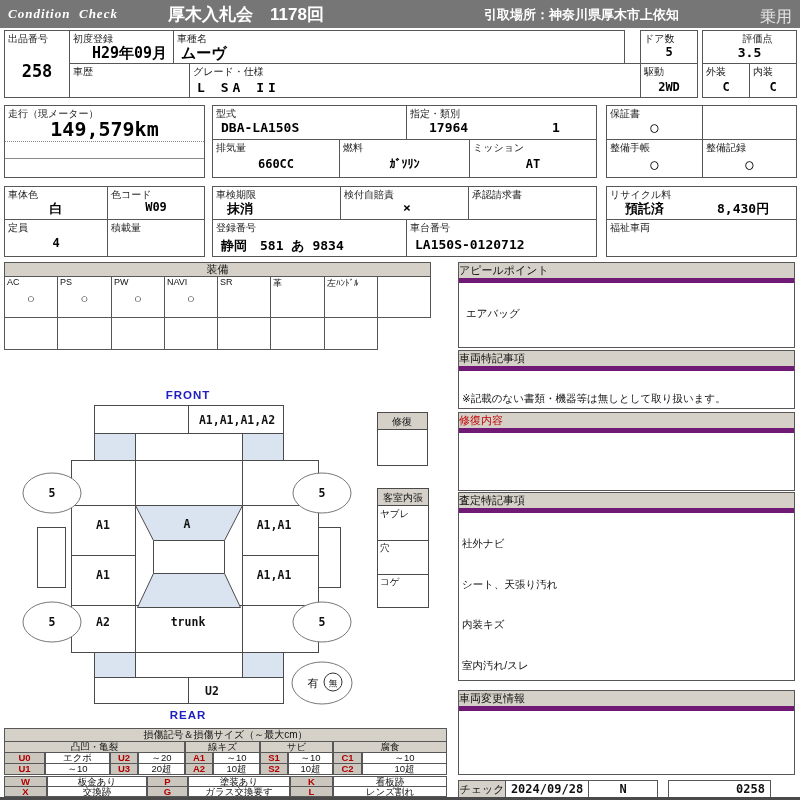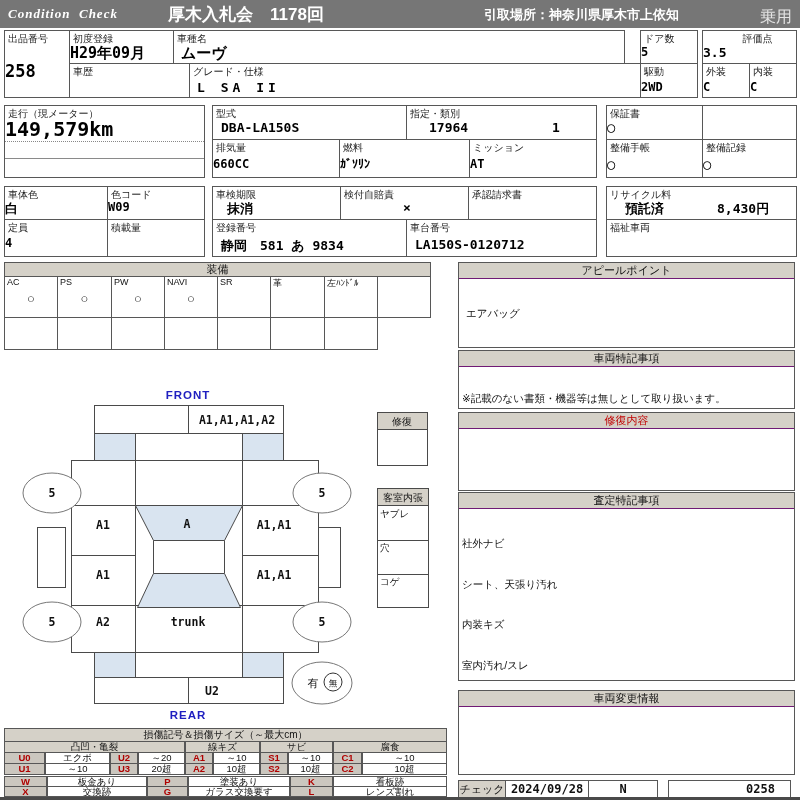--- a/index.html
+++ b/index.html
@@ -6,28 +6,28 @@
   #page{position:relative;width:800px;height:800px;background:#fff;overflow:hidden;
         font-family:"Liberation Sans","DejaVu Sans",sans-serif;color:#111;}
   .topbar{position:absolute;left:0;top:0;width:800px;height:28px;background:#767676;}
   .brand{position:absolute;left:8px;top:6px;font-size:13px;font-style:italic;font-weight:bold;color:#fff;
          font-family:"Liberation Serif","DejaVu Serif",serif;letter-spacing:1px;white-space:pre;}
   .auction{position:absolute;left:168px;top:3px;font-size:17px;font-weight:bold;color:#fff;white-space:pre;}
   .pickup{position:absolute;left:484px;top:6px;font-size:13px;font-weight:bold;color:#fff;white-space:nowrap;}
   .cat{position:absolute;right:8px;top:7px;font-size:16px;color:#e3e3e3;}
   .cell{position:absolute;border:1px solid #575757;background:#fff;box-sizing:border-box;}
   .lb{position:absolute;top:1px;left:3px;font-size:10px;color:#222;white-space:nowrap;}
-  .vc{position:absolute;left:0;right:0;text-align:left;font-family:"DejaVu Sans Mono",monospace;
+  .vc{position:absolute;left:0;right:0;text-align:center;font-family:"DejaVu Sans Mono",monospace;
       font-weight:bold;color:#000;white-space:nowrap;}
   .vl{position:absolute;font-family:"DejaVu Sans Mono",monospace;font-weight:bold;color:#000;white-space:pre;}
   .dot{position:absolute;left:0;right:0;border-top:1px dotted #888;}
   .sol{position:absolute;left:0;right:0;border-top:1px solid #8a8a8a;}
   .panel{position:absolute;border:1px solid #575757;background:#fff;box-sizing:border-box;}
-  .ptitle{height:15px;line-height:15px;background:#d5d1c8;border-bottom:1px solid #701a75;
-          text-align:center;font-size:11px;color:#111;}
+  .ptitle{height:15px;line-height:15px;background:#d5d1c8;border-bottom:5px solid #701a75;
+          font-size:11px;color:#111;}
   .ptitle.red{color:#c00000;}
   .pbody{position:absolute;top:16px;left:0;right:0;bottom:0;padding:1px 3px;font-size:10.5px;
          line-height:13.5px;white-space:pre-wrap;}
   .gcell{position:absolute;border:1px solid #575757;box-sizing:border-box;text-align:center;
          font-size:9.5px;line-height:10px;background:#d5d1c8;color:#111;white-space:nowrap;overflow:hidden;}
   .lcode{background:#cbc7bf;color:#b00000;font-weight:bold;}
   .lval{background:#fff;}
   .eqcell{position:absolute;border:1px solid #575757;box-sizing:border-box;background:#fff;padding-left:44px;}
   .eqlb{position:absolute;top:0;left:2px;font-size:9px;white-space:nowrap;}
   .eqmk{position:absolute;left:0;right:0;top:14px;text-align:center;font-size:13px;}
@@ -249,21 +249,21 @@
     </div>
   </div>
   <div class="panel" style="left:458px;top:690px;width:337px;height:85px">
     <div class="ptitle">車両変更情報</div>
     <div class="pbody"></div>
   </div>
 
   <div class="ckcell" style="left:458px;top:780px;width:48px;height:18px;background:#d5d1c8;text-align:center;font-family:'Liberation Sans','DejaVu Sans',sans-serif;font-weight:normal;font-size:11px">チェック</div>
   <div class="ckcell" style="left:505px;top:780px;width:84px;height:18px;text-align:center">2024/09/28</div>
   <div class="ckcell" style="left:588px;top:780px;width:70px;height:18px;text-align:center">N</div>
-  <div class="ckcell" style="left:668px;top:780px;width:123px;height:18px;text-align:right;padding-right:15px">0258</div>
+  <div class="ckcell" style="left:668px;top:780px;width:103px;height:18px;text-align:right;padding-right:5px">0258</div>
 
   <svg width="456" height="345" viewBox="0 0 456 345" style="position:absolute;left:0;top:385px">
     <text x="188" y="14" text-anchor="middle" class="dir">FRONT</text>
     <g fill="#fff" stroke="#4a4a4a" stroke-width="1">
       <rect x="94.5" y="20.5" width="189" height="28"></rect>
       <line x1="188.5" y1="20.5" x2="188.5" y2="48.5"></line>
       <rect x="94.5" y="48.5" width="41" height="27" fill="#d9e4f0"></rect>
       <rect x="135.5" y="48.5" width="107" height="27"></rect>
       <rect x="242.5" y="48.5" width="41" height="27" fill="#d9e4f0"></rect>
       <rect x="37.5" y="142.5" width="28" height="60"></rect>

